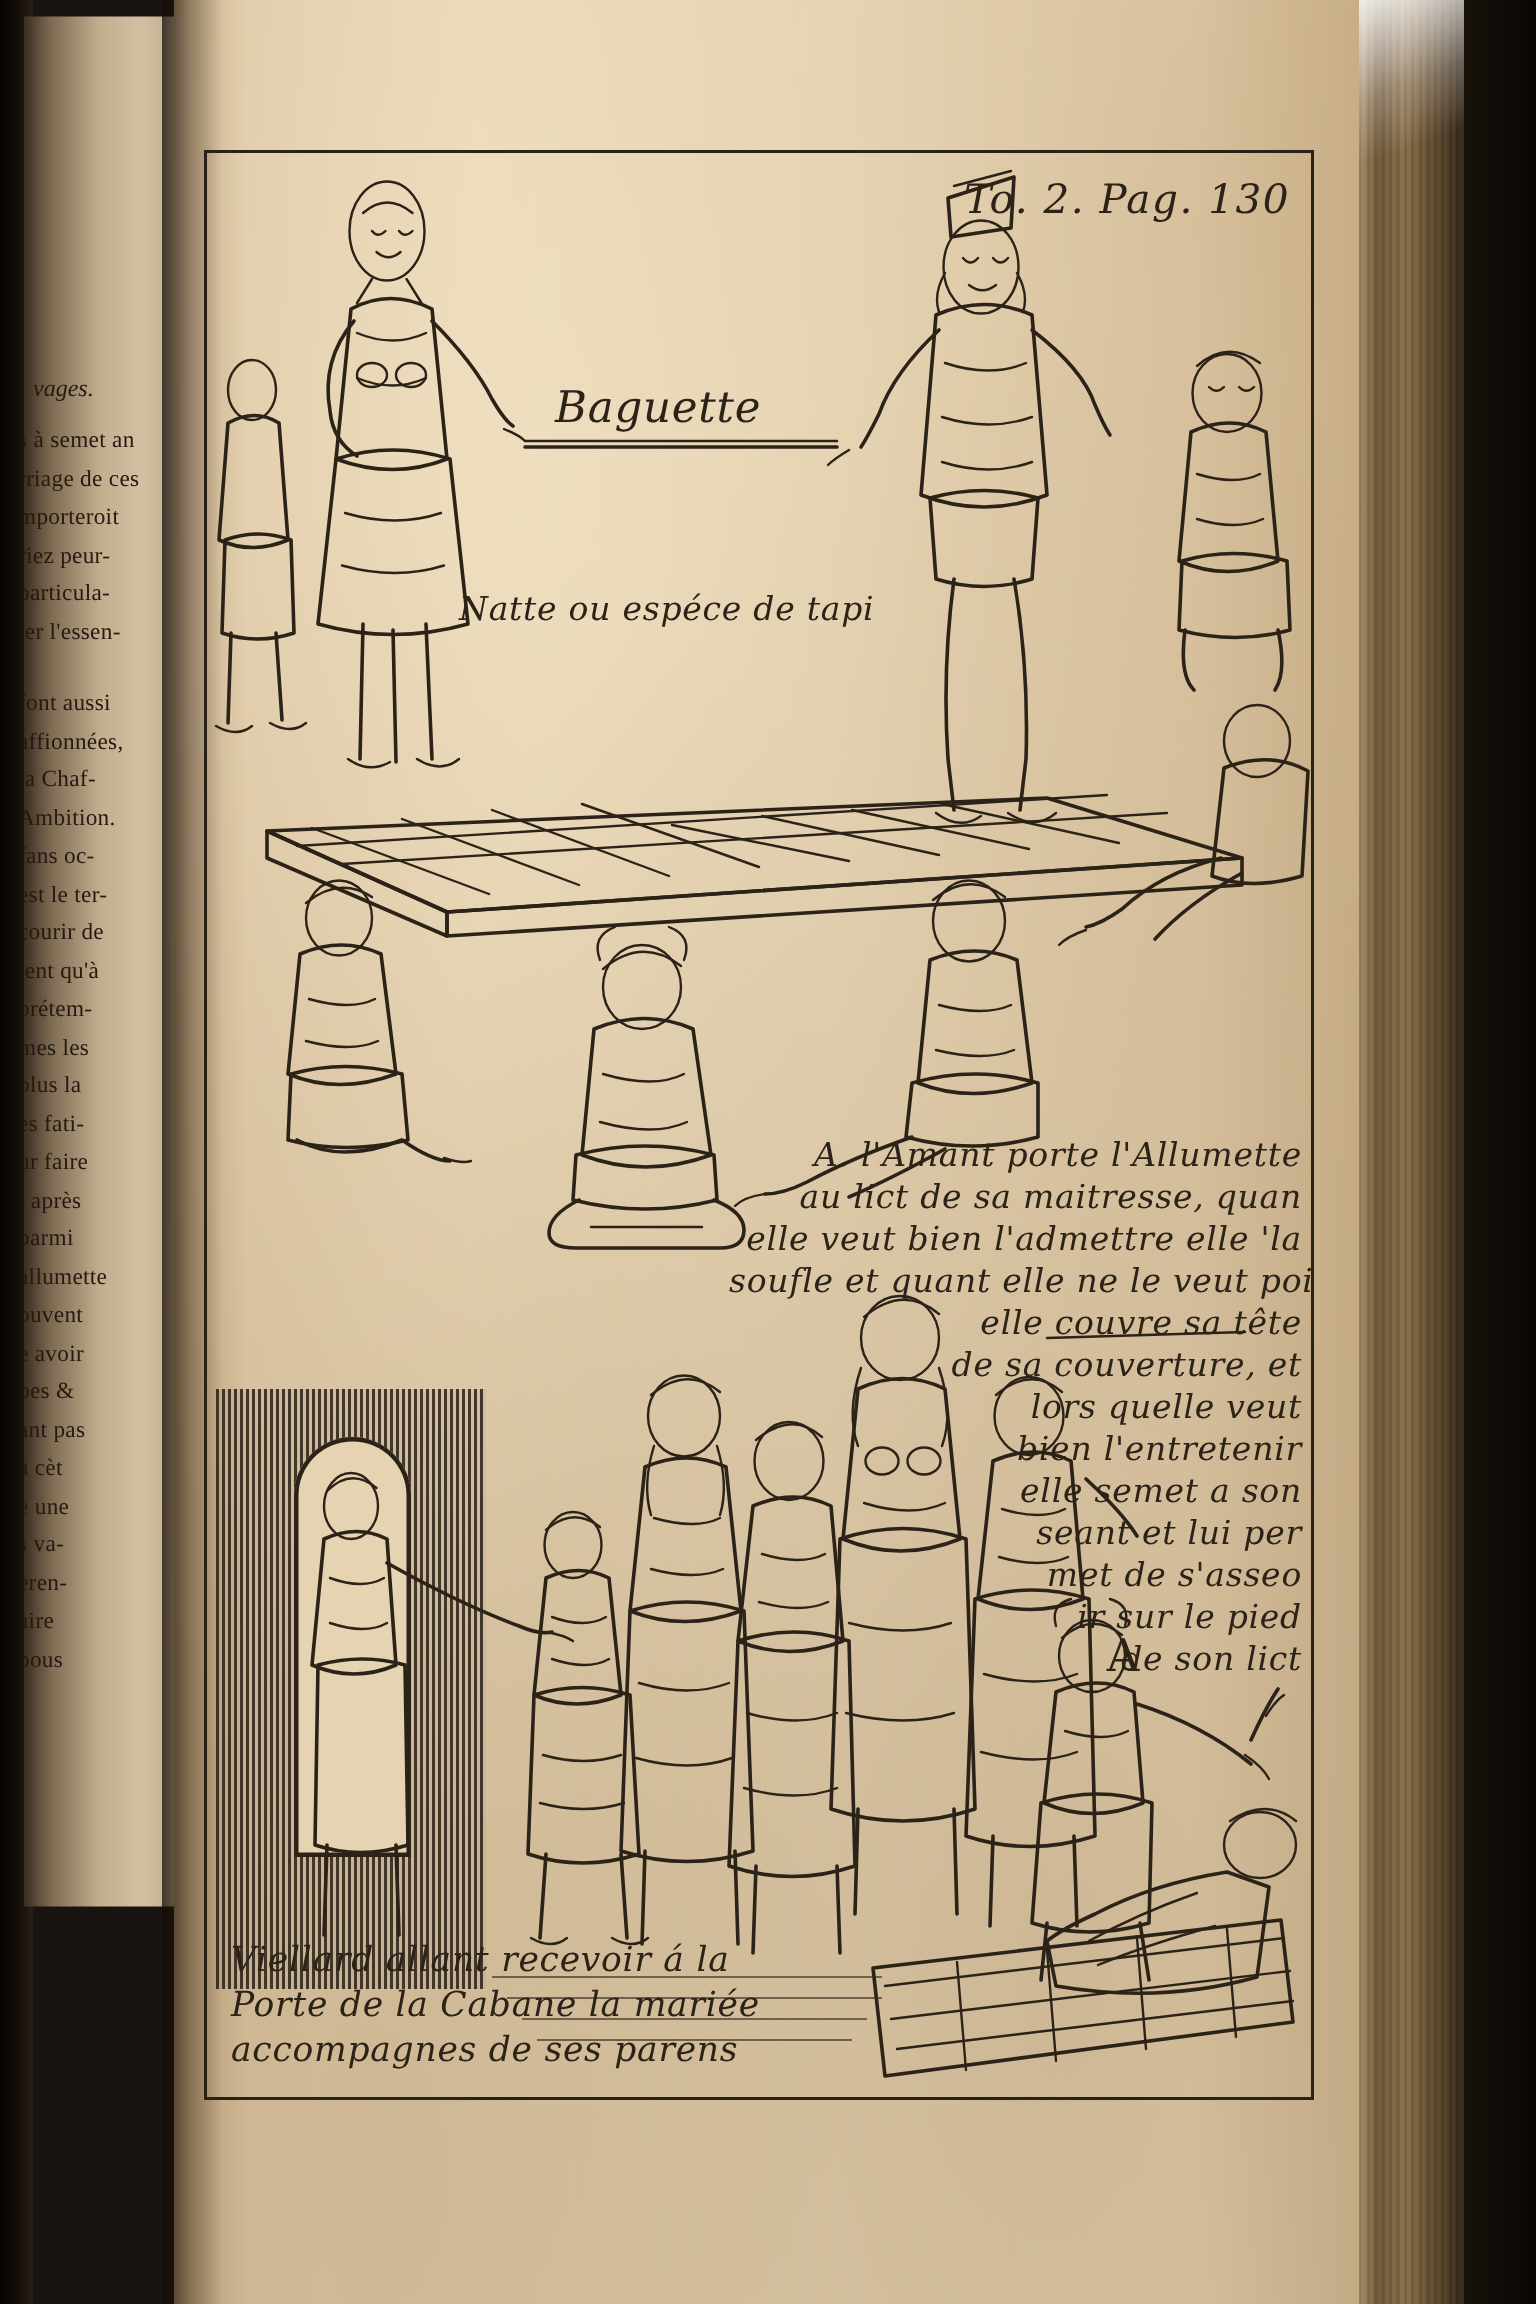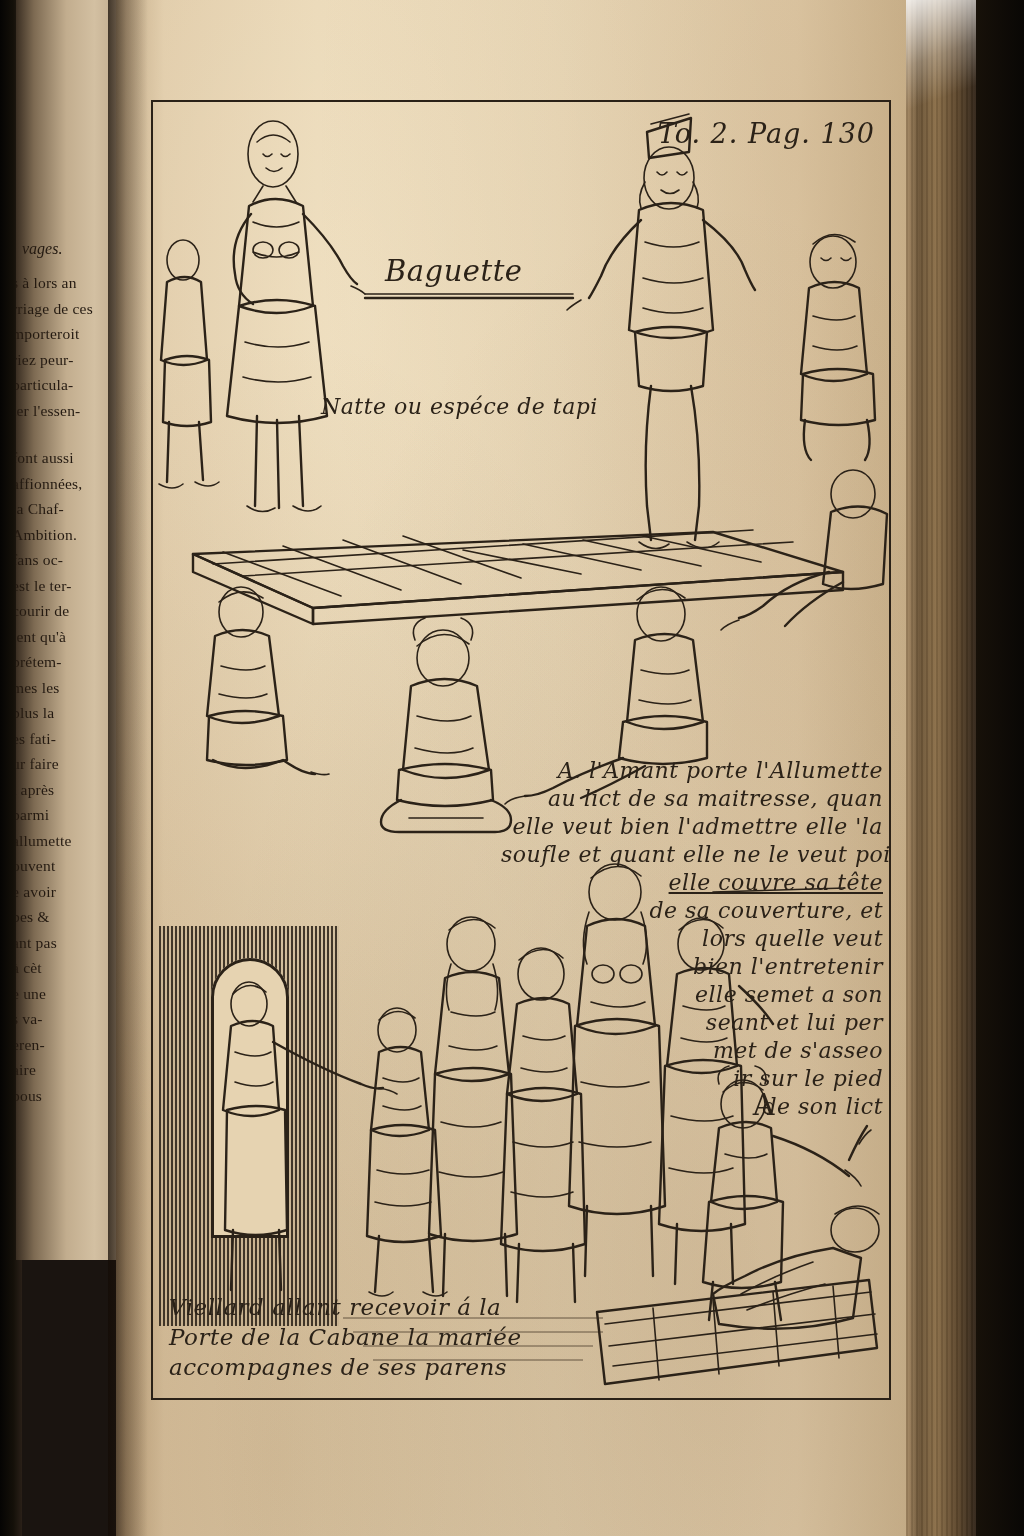--- a/index.html
+++ b/index.html
@@ -25,21 +25,21 @@
   .gutter-dark {
     position: absolute;
     left: 0; top: 0;
     width: 22px; height: 1536px;
     background: linear-gradient(90deg,#050403 0%, #141009 60%, #2a2018 100%);
   }
 
   
   .left-page {
     position: absolute;
-    left: 16px; top: 0;
+    left: 16px; top: 11px;
     width: 112px; height: 1260px;
     background: linear-gradient(90deg,#3a2e22 0%, #7d6a52 16%, #c2ad8e 45%, #d3c0a2 70%, #b8a286 100%);
     overflow: hidden;
   }
   .left-text {
     position: absolute;
     left: 0; top: 230px;
     width: 112px;
     font-family: "Liberation Serif", serif;
     font-size: 15.5px;
@@ -112,21 +112,21 @@
     position: absolute;
     left: 906px; top: 0;
     width: 78px; height: 120px;
     background: linear-gradient(160deg, rgba(255,255,255,0.85) 0%, rgba(255,255,255,0.25) 45%, rgba(255,255,255,0) 75%);
     pointer-events: none;
   }
 
   
   .plate {
     position: absolute;
-    left: 35px; top: 100px;
+    left: 20px; top: 100px;
     width: 740px; height: 1300px;
     border: 2px solid #2a2117;
     box-sizing: border-box;
   }
   .plate-inner {
     position: absolute;
     inset: 0;
     overflow: hidden;
   }
 
@@ -161,21 +161,21 @@
     width: 400px;
     font-size: 22px;
     line-height: 28px;
     text-align: right;
   }
   .para-A .l { display:block; white-space: nowrap; }
   .para-A .l:nth-child(1){ margin-left: 0px; }
   .para-A .l:nth-child(2){ margin-left: 38px; }
   .para-A .l:nth-child(3){ margin-left: 10px; }
   .para-A .l:nth-child(4){ margin-left: 18px; }
-  .para-A .l:nth-child(5){ margin-left: 120px; text-decoration: underline; }
+  .para-A .l:nth-child(5){ margin-left: 120px; }
   .para-A .l:nth-child(6){ margin-left: 148px; }
   .para-A .l:nth-child(7){ margin-left: 156px; }
   .para-A .l:nth-child(8){ margin-left: 160px; }
   .para-A .l:nth-child(9){ margin-left: 168px; }
   .para-A .l:nth-child(10){ margin-left: 172px; }
   .para-A .l:nth-child(11){ margin-left: 178px; }
   .para-A .l:nth-child(12){ margin-left: 184px; }
 
   .para-caption {
     left: 16px; top: 1190px;
@@ -211,21 +211,21 @@
 <body>
 
 <div id="page">
 
   <div class="gutter-dark"></div>
 
   <div class="left-page">
     <div class="left-head">vages.</div>
     <div class="left-text">
       <div class="left-block" style="margin-top:40px;">
-        <span class="ln">s à lors an</span>
+        <span class="ln">s à semet an</span>
         <span class="ln">rriage de ces</span>
         <span class="ln">mporteroit</span>
         <span class="ln">riez peur-</span>
         <span class="ln">particula-</span>
         <span class="ln">ter l'essen-</span>
       </div>
       <div class="left-block">
         <span class="ln">font aussi</span>
         <span class="ln">affionnées,</span>
         <span class="ln">la Chaf-</span>

